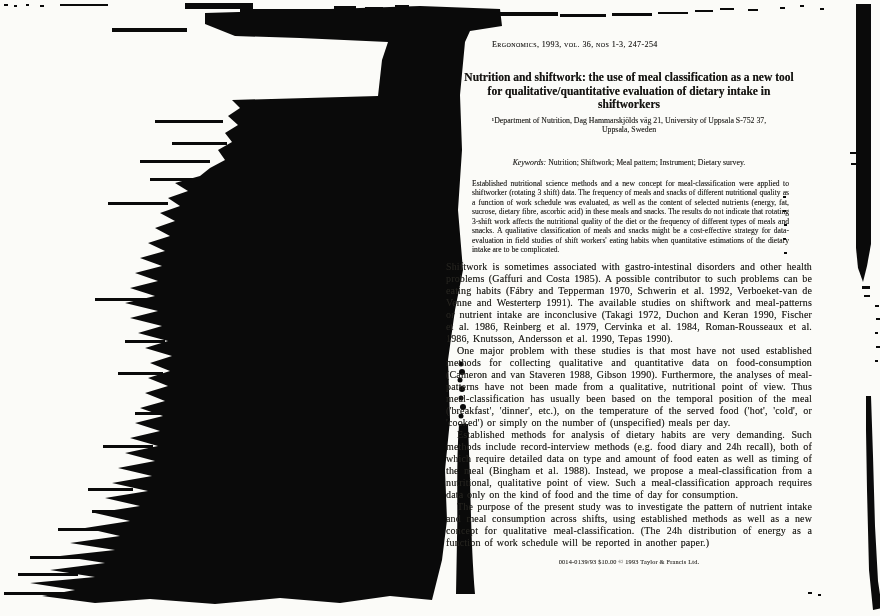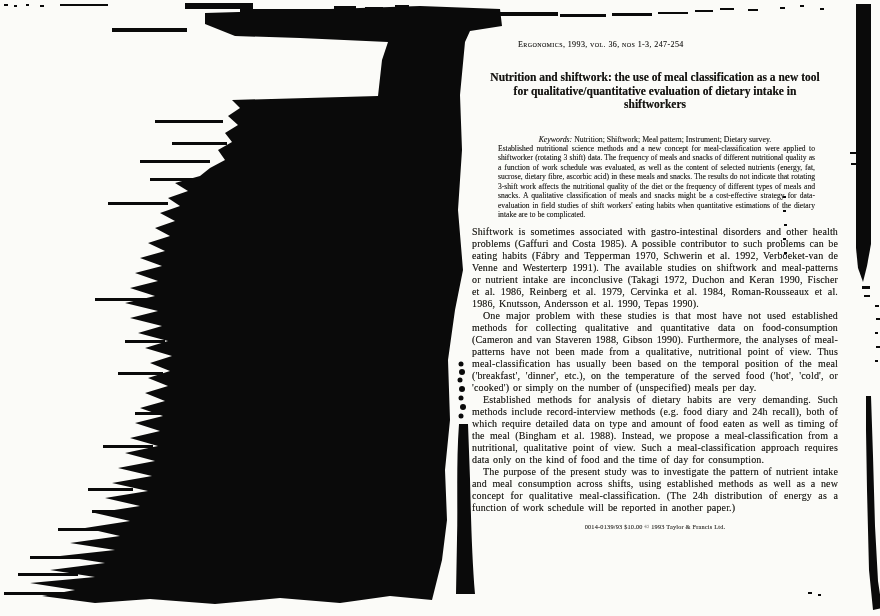--- a/index.html
+++ b/index.html
@@ -4,21 +4,21 @@
 <style>
   html,body{margin:0;padding:0;}
   body{
     width:880px;height:616px;position:relative;overflow:hidden;
     background:#fbfbf8;
     font-family:"Liberation Serif","DejaVu Serif",serif;
     color:#1e1d1b;
   }
   #artifacts{position:absolute;left:0;top:0;z-index:1;}
   .article{
-    position:absolute;left:472px;top:0;width:366px;z-index:2;
+    position:absolute;left:446px;top:0;width:366px;z-index:2;
     text-shadow:0 0 0.6px rgba(30,29,27,0.6);
     font-family:Liberation Serif, serif;
   }
   .journal-header{
     margin:40px 0 0 46px;
     font-size:8px;font-variant:small-caps;letter-spacing:0.4px;color:#2a2927;
   }
   .title{
     margin:22px auto 0 auto;padding:0 14px;
     font-size:11.5px;font-weight:bold;text-align:center;line-height:13.5px;
@@ -31,21 +31,21 @@
   .affil{
     margin:4px auto 0 auto;width:280px;text-align:center;
     font-size:7.8px;line-height:9.6px;color:#33322f;
   }
   .affil + .affil{margin-top:5px;}
   .keywords{
     margin-top:23px;text-align:center;font-size:7.8px;color:#33322f;
   }
   .keywords .kw-label{font-style:italic;}
   .abstract{
-    margin:0 23px 0 26px;text-align:justify;
+    margin:12px 23px 0 26px;text-align:justify;
     font-size:7.6px;line-height:9.5px;color:#2e2d2a;
   }
   .section-heading{
     margin-top:11px;text-align:center;
     font-size:9.5px;font-weight:bold;color:#1a1916;
   }
   .body-copy{margin-top:6px;}
   .body-copy p{
     margin:0;text-align:justify;
     font-size:10px;line-height:12px;
@@ -158,20 +158,21 @@
   </g>
 </svg>
 
 <div class="article">
 
   <div class="journal-header">Ergonomics, 1993, vol. 36, nos 1-3, 247-254</div>
 
   <h1 class="title">Nutrition and shiftwork: the use of meal classification as a new tool for qualitative/quantitative evaluation of dietary intake in shiftworkers</h1>
 
 
+  <div class="affil">¹Department of Nutrition, Dag Hammarskjölds väg 21, University of Uppsala S-752 37, Uppsala, Sweden</div>
 
   <div class="keywords">
     <span class="kw-label">Keywords:</span>
     <span>Nutrition; Shiftwork; Meal pattern; Instrument; Dietary survey.</span>
   </div>
 
   <div class="abstract">Established nutritional science methods and a new concept for meal-classification were applied to shiftworker (rotating 3 shift) data. The frequency of meals and snacks of different nutritional quality as a function of work schedule was evaluated, as well as the content of selected nutrients (energy, fat, sucrose, dietary fibre, ascorbic acid) in these meals and snacks. The results do not indicate that rotating 3-shift work affects the nutritional quality of the diet or the frequency of different types of meals and snacks. A qualitative classification of meals and snacks might be a cost-effective strategy for data-evaluation in field studies of shift workers' eating habits when quantitative estimations of the dietary intake are to be complicated.</div>
 
 
   <div class="body-copy">

